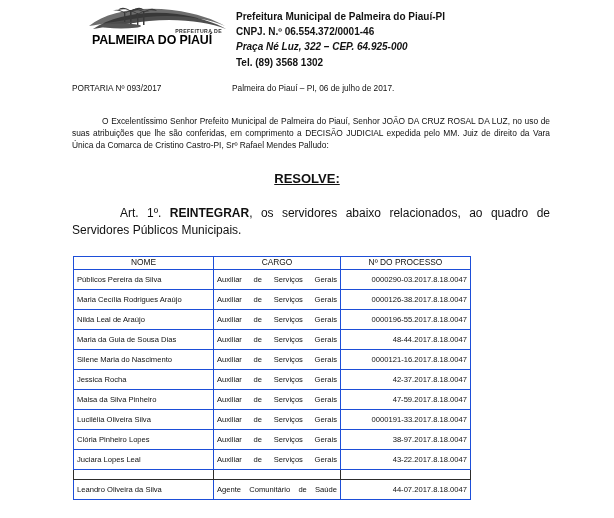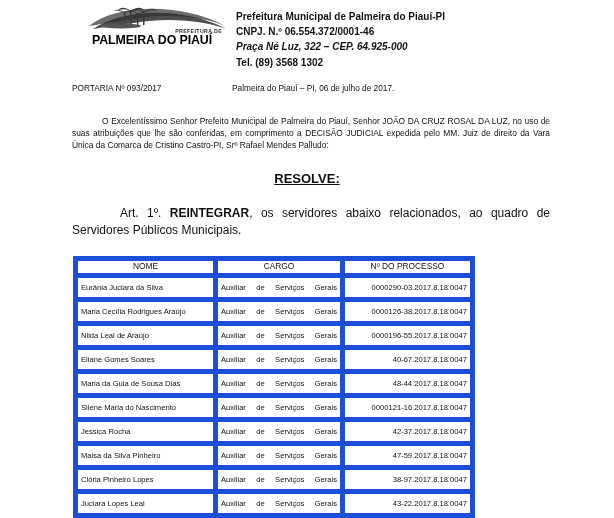--- a/index.html
+++ b/index.html
@@ -136,21 +136,21 @@
     border-collapse: collapse;
     width: 397px;
     table-layout: fixed;
     font-size: 7.6px;
   }
   table.srv col.c1 { width: 140px; }
   table.srv col.c2 { width: 127px; }
   table.srv col.c3 { width: 130px; }
   table.srv th,
   table.srv td {
-    border: 5px solid #1d4ed8;
+    border: 1px solid #1d4ed8;
     padding: 1px 3px;
     vertical-align: middle;
     line-height: 1.18;
     height: 9px;
   }
   table.srv th {
     text-align: center;
     font-weight: normal;
     font-size: 8.4px;
     padding: 1px 3px 2px;
@@ -237,58 +237,58 @@
         </colgroup>
       <thead>
         <tr>
           <th>NOME</th>
           <th>CARGO</th>
           <th>Nº DO PROCESSO</th>
         </tr>
       </thead>
       <tbody id="tbody">
           <tr class="tall">
-            <td class="nome">Eurânia Juciara da Silva</td>
+            <td class="nome">Públicos Pereira da Silva</td>
             <td class="cargo cargo-two">Auxiliar de Serviços Gerais</td>
             <td class="proc">0000290-03.2017.8.18.0047</td>
           </tr>
           <tr class="tall">
             <td class="nome">Maria Cecília Rodrigues Araújo</td>
             <td class="cargo cargo-two">Auxiliar de Serviços Gerais</td>
             <td class="proc">0000126-38.2017.8.18.0047</td>
           </tr>
           <tr class="tall">
             <td class="nome">Nilda Leal de Araújo</td>
             <td class="cargo cargo-two">Auxiliar de Serviços Gerais</td>
             <td class="proc">0000196-55.2017.8.18.0047</td>
           </tr>
           <tr class="tall">
-            <td class="nome">Eliane Gomes Soares</td>
-            <td class="cargo cargo-two">Auxiliar de Serviços Gerais</td>
-            <td class="proc">40-67.2017.8.18.0047</td>
-          </tr>
-          <tr class="tall">
             <td class="nome">Maria da Guia de Sousa Dias</td>
             <td class="cargo cargo-two">Auxiliar de Serviços Gerais</td>
             <td class="proc">48-44.2017.8.18.0047</td>
           </tr>
           <tr class="tall">
             <td class="nome">Silene Maria do Nascimento</td>
             <td class="cargo cargo-two">Auxiliar de Serviços Gerais</td>
             <td class="proc">0000121-16.2017.8.18.0047</td>
           </tr>
           <tr class="tall">
             <td class="nome">Jessica Rocha</td>
             <td class="cargo cargo-two">Auxiliar de Serviços Gerais</td>
             <td class="proc">42-37.2017.8.18.0047</td>
           </tr>
           <tr class="tall">
             <td class="nome">Maisa da Silva Pinheiro</td>
             <td class="cargo cargo-two">Auxiliar de Serviços Gerais</td>
             <td class="proc">47-59.2017.8.18.0047</td>
+          </tr>
+          <tr class="tall">
+            <td class="nome">Lucilélia Oliveira Silva</td>
+            <td class="cargo cargo-two">Auxiliar de Serviços Gerais</td>
+            <td class="proc">0000191-33.2017.8.18.0047</td>
           </tr>
           <tr class="tall">
             <td class="nome">Clória Pinheiro Lopes</td>
             <td class="cargo cargo-two">Auxiliar de Serviços Gerais</td>
             <td class="proc">38-97.2017.8.18.0047</td>
           </tr>
           <tr class="tall">
             <td class="nome">Juciara Lopes Leal</td>
             <td class="cargo cargo-two">Auxiliar de Serviços Gerais</td>
             <td class="proc">43-22.2017.8.18.0047</td>

